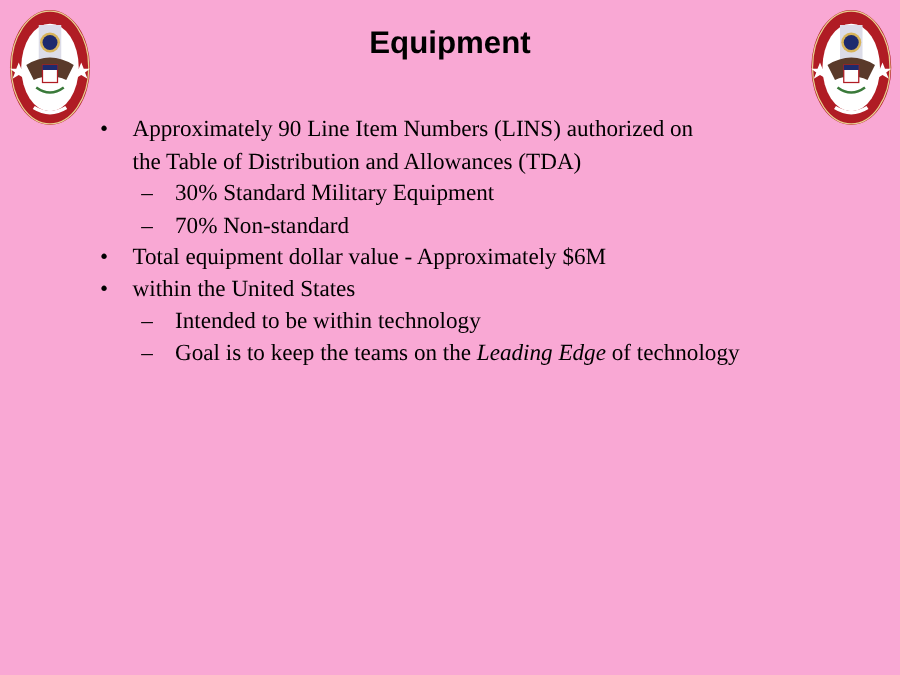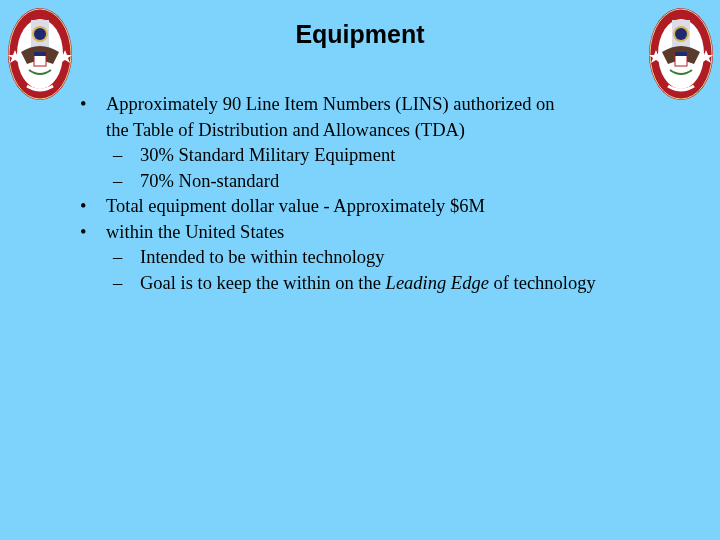--- a/index.html
+++ b/index.html
@@ -1,17 +1,17 @@
 <!DOCTYPE html>
 <html><head>
   <meta charset="utf-8">
   <style>
     html, body { margin: 0; padding: 0; background: #ffffff; }
     body { width: 720px; height: 540px; position: relative; overflow: hidden; }
-    .slide { position: absolute; left: 0; top: 0; width: 720px; height: 540px; background: #7dd3fc; }
+    .slide { position: absolute; left: 0; top: 0; width: 720px; height: 540px; background: #f9a8d4; }
     .emblem { position: absolute; width: 66px; height: 96px; }
     .emblem.left { left: 7px; top: 6px; }
     .emblem.right { left: 648px; top: 6px; }
     .title {
       position: absolute; left: 0; width: 720px; top: 20px; text-align: center;
       font-family: "Liberation Sans", sans-serif; font-weight: bold; font-size: 25px; color: #000;
     }
     .body-text {
       position: absolute; left: 80px; top: 92px; width: 600px;
       font-family: "Liberation Serif", serif; font-size: 18.5px; color: #000; line-height: 25.5px;
@@ -82,17 +82,17 @@
     <div class="l1">
       <span class="bullet">•</span>
       <div>within the United States</div>
     </div>
     <div class="l2">
       <span class="dash">–</span>
       <span>Intended to be within technology</span>
     </div>
     <div class="l2">
       <span class="dash">–</span>
-      <span>Goal is to keep the within on the </span><span class="bi">Leading Edge</span><span> of technology</span>
+      <span>Goal is to keep the teams on the </span><span class="bi">Leading Edge</span><span> of technology</span>
     </div>
   </div>
 
 </div>
 
 </body></html>

